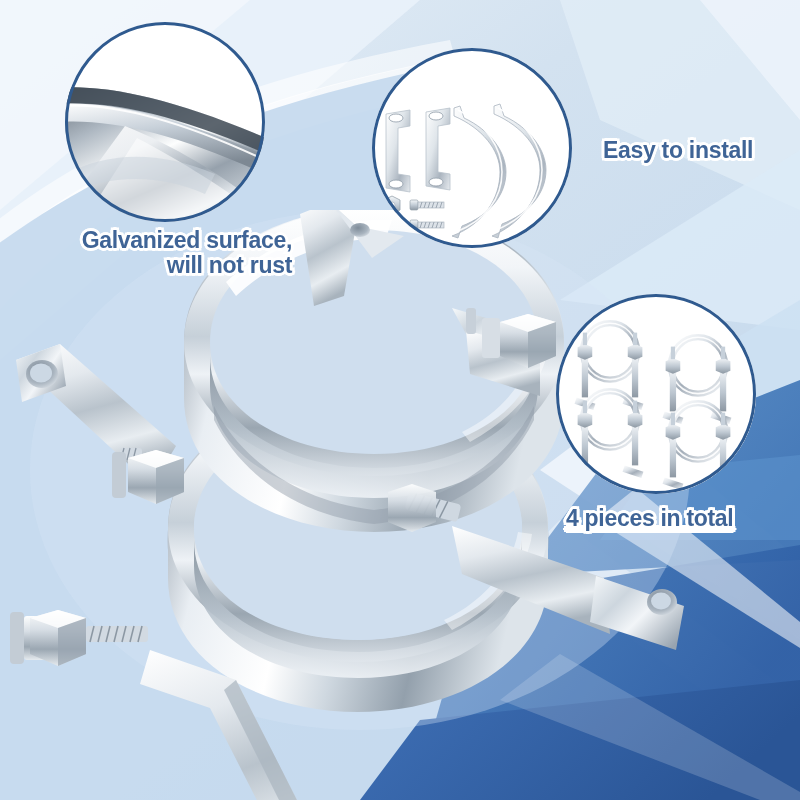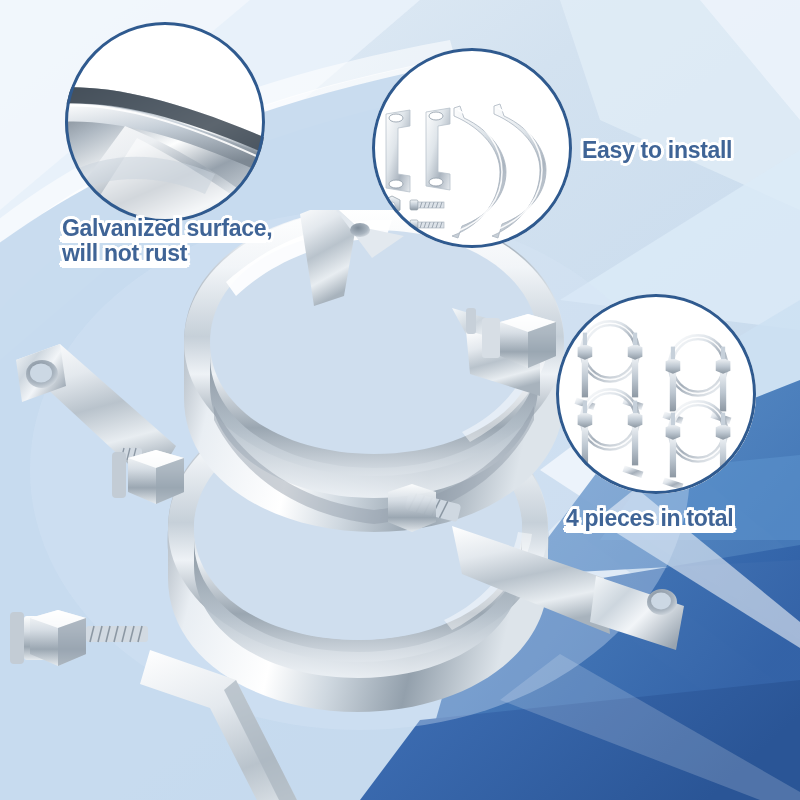--- a/index.html
+++ b/index.html
@@ -42,22 +42,22 @@
     white-space:pre-line;
     -webkit-text-stroke:5px #ffffff;
     paint-order:stroke fill;
     text-shadow:
       0 0 3px #fff, 0 0 3px #fff,
       2px 2px 0 #fff, -2px 2px 0 #fff,
       2px -2px 0 #fff, -2px -2px 0 #fff,
       3px 0 0 #fff, -3px 0 0 #fff,
       0 3px 0 #fff, 0 -3px 0 #fff;
   }
-  #label-galvanized{ left:62px; top:216px; text-align:left; width:230px;text-decoration:underline; }
-  #label-easy{ left:582px; top:138px; text-align:left; }
+  #label-galvanized{ left:62px; top:228px; text-align:right; width:230px; }
+  #label-easy{ left:603px; top:138px; text-align:left; }
   #label-pieces{ left:566px; top:506px; text-align:left;text-decoration:underline; }
 
   .hero{position:absolute;left:0;top:210px;width:720px;height:590px;}
   .hero svg{display:block;}
 </style>
 </head>
 <body>
 
 <div id="stage">
 

